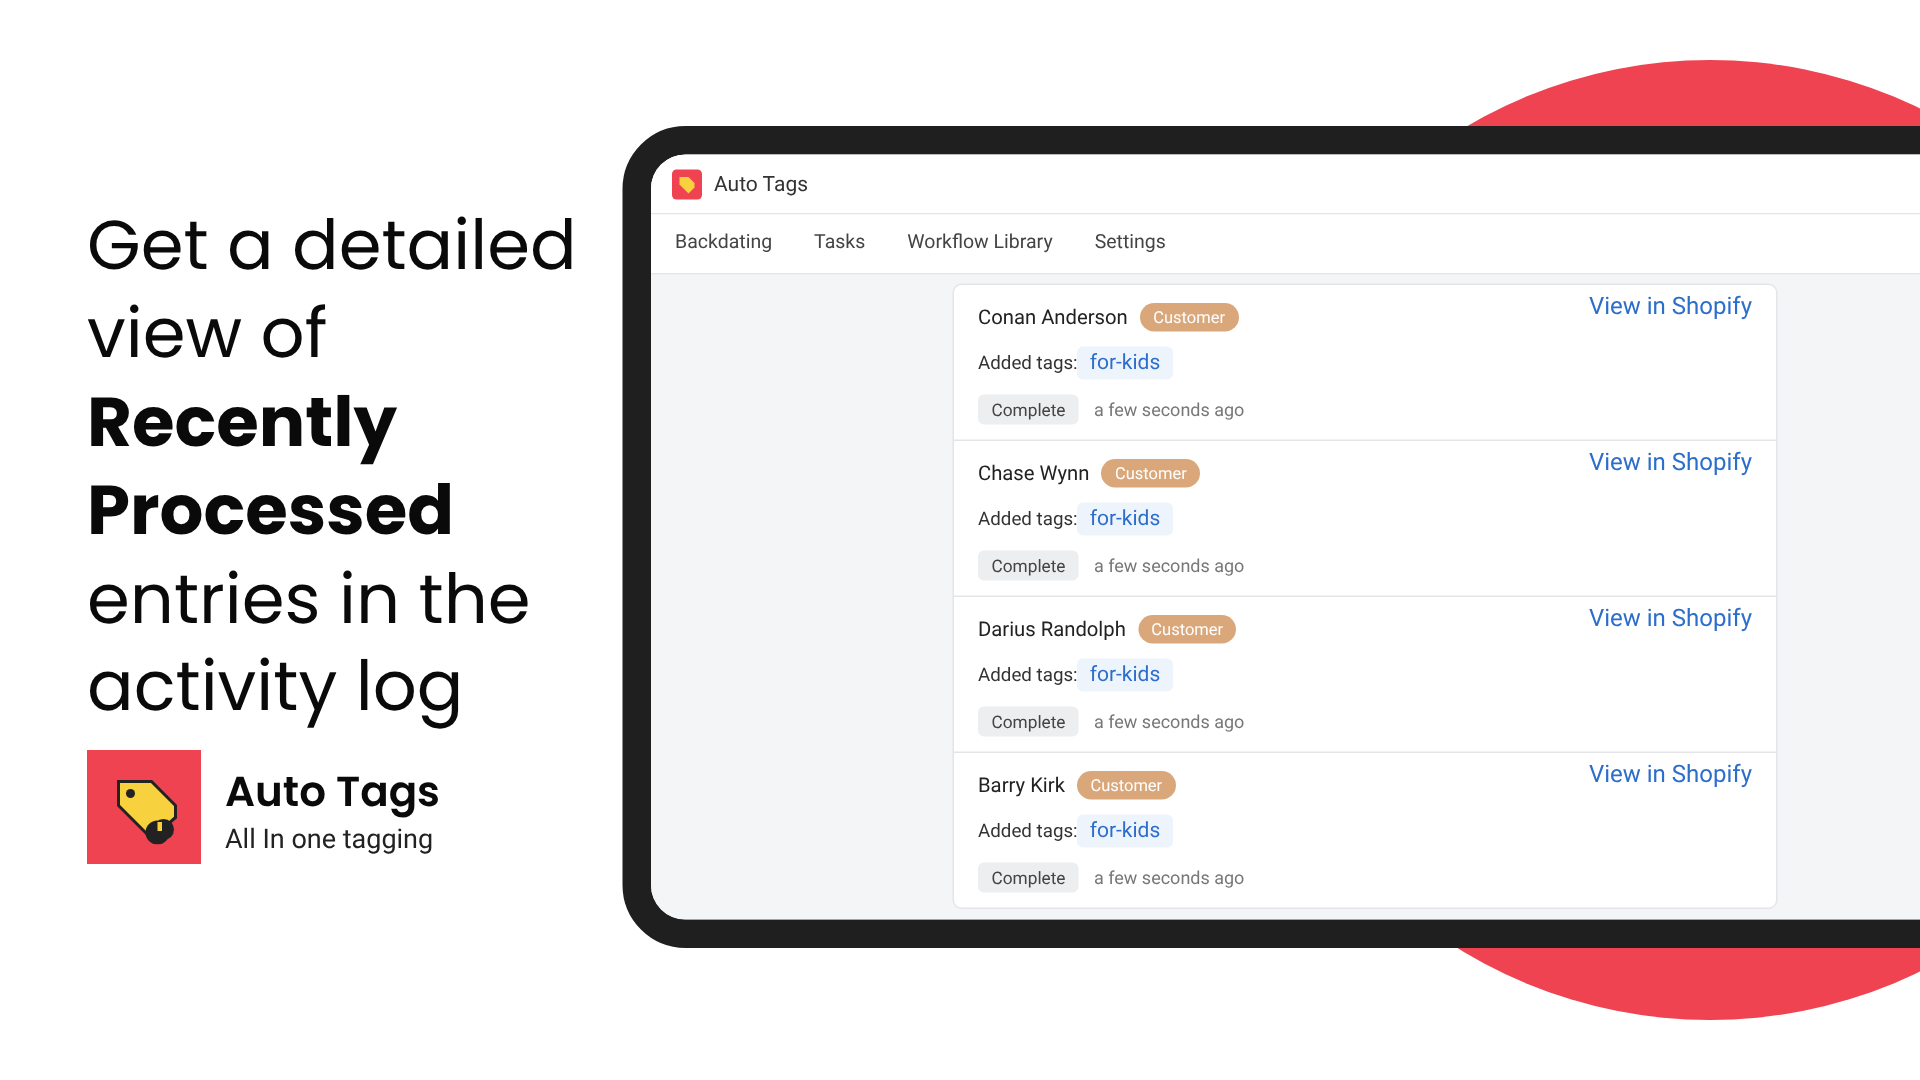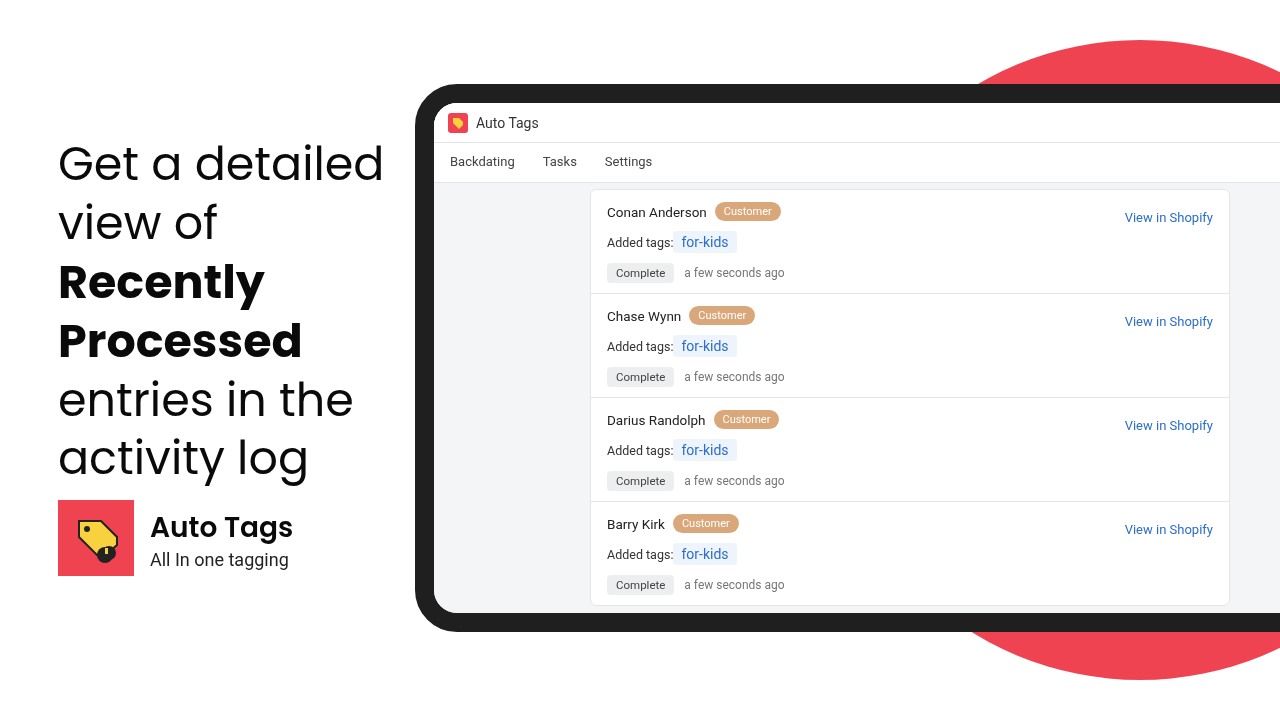--- a/index.html
+++ b/index.html
@@ -97,21 +97,21 @@
     height: 100%;
     display: flex; align-items: center;
     font-size: 13px; color: #444;
     cursor: pointer;
     border-bottom: 3px solid transparent;
   }
   .tab.active { border-bottom-color: #2c6ecb; color: #222; }
 
   .log-panel {
     margin: 6px auto 0 auto;
-    width: 640px;
+    width: 550px;
     background: #fff;
     border: 1px solid #e3e5e8;
     border-radius: 6px;
     overflow: hidden;
   }
   .entry {
     border-bottom: 1px solid #e3e5e8;
     padding: 12px 16px 10px 16px;
     position: relative;
   }
@@ -119,22 +119,22 @@
   .entry-row1 { display: flex; align-items: center; gap: 8px; }
   .entry-name { font-size: 13.5px; color: #222; }
   .badge-customer {
     background: #d9a77a;
     color: #fff;
     font-size: 11px;
     padding: 3px 9px;
     border-radius: 10px;
   }
   .view-link {
-    position: absolute; right: 16px; top: 20px;
-    color: #2c6ecb; font-size: 13px; cursor: pointer;
+    position: absolute; right: 16px; top: 4px;
+    color: #2c6ecb; font-size: 16px; cursor: pointer;
   }
   .entry-row2 { margin-top: 10px; display: flex; align-items: center; gap: 0; }
   .added-label { font-size: 12.5px; color: #333; }
   .tag-pill {
     background: #eef4fb;
     color: #2c6ecb;
     font-size: 14px;
     padding: 3px 8px;
     border-radius: 4px;
   }
@@ -189,20 +189,23 @@
     </div>
 
     <div class="tabs">
       <div class="tab">
           <span>Backdating</span>
         </div>
       <div class="tab">
           <span>Tasks</span>
         </div>
       <div class="tab">
+          <span>Workflow Library</span>
+        </div>
+      <div class="tab">
           <span>Settings</span>
         </div>
     </div>
 
     <div class="log-panel">
 
       <div class="entry">
         <div class="entry-row1">
           <span class="entry-name">Conan Anderson</span>
           <span class="badge-customer">Customer</span>

